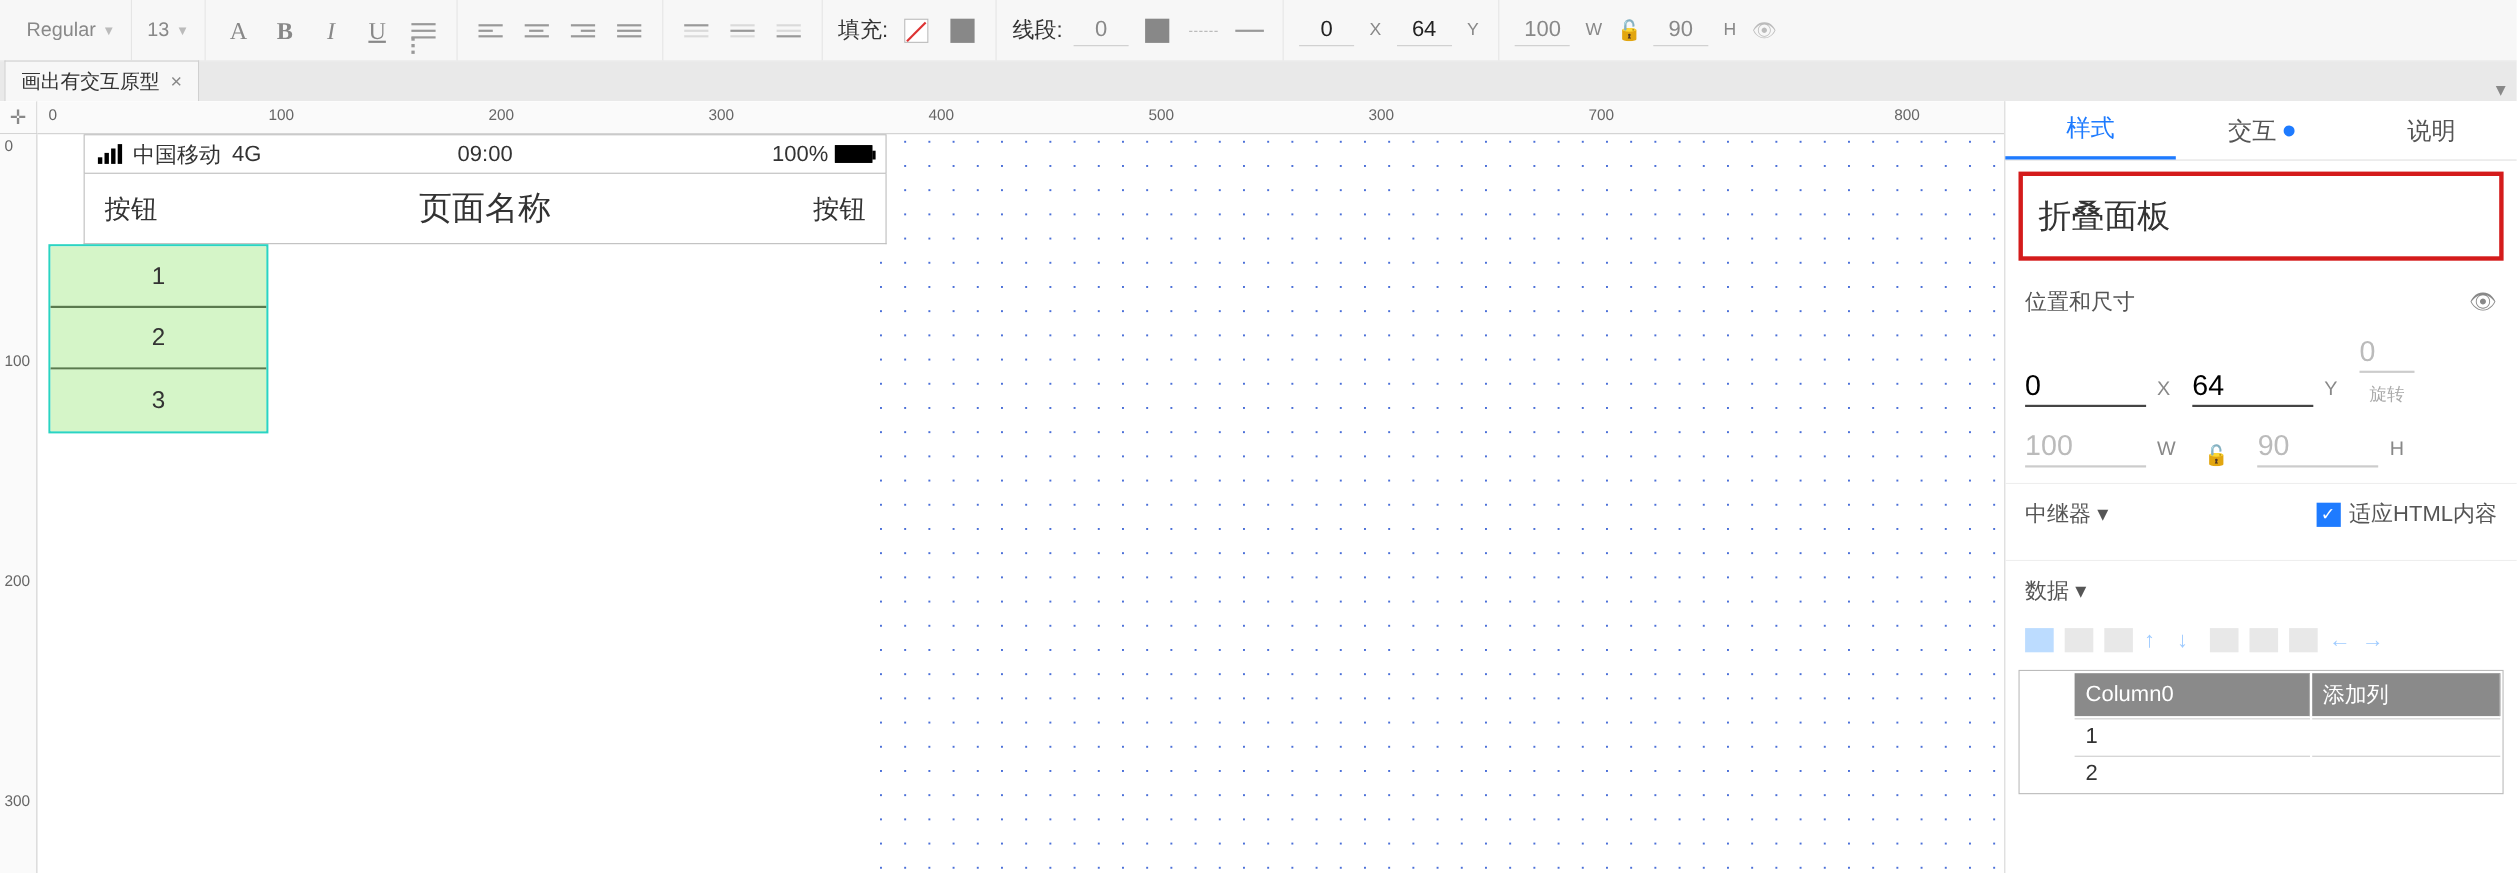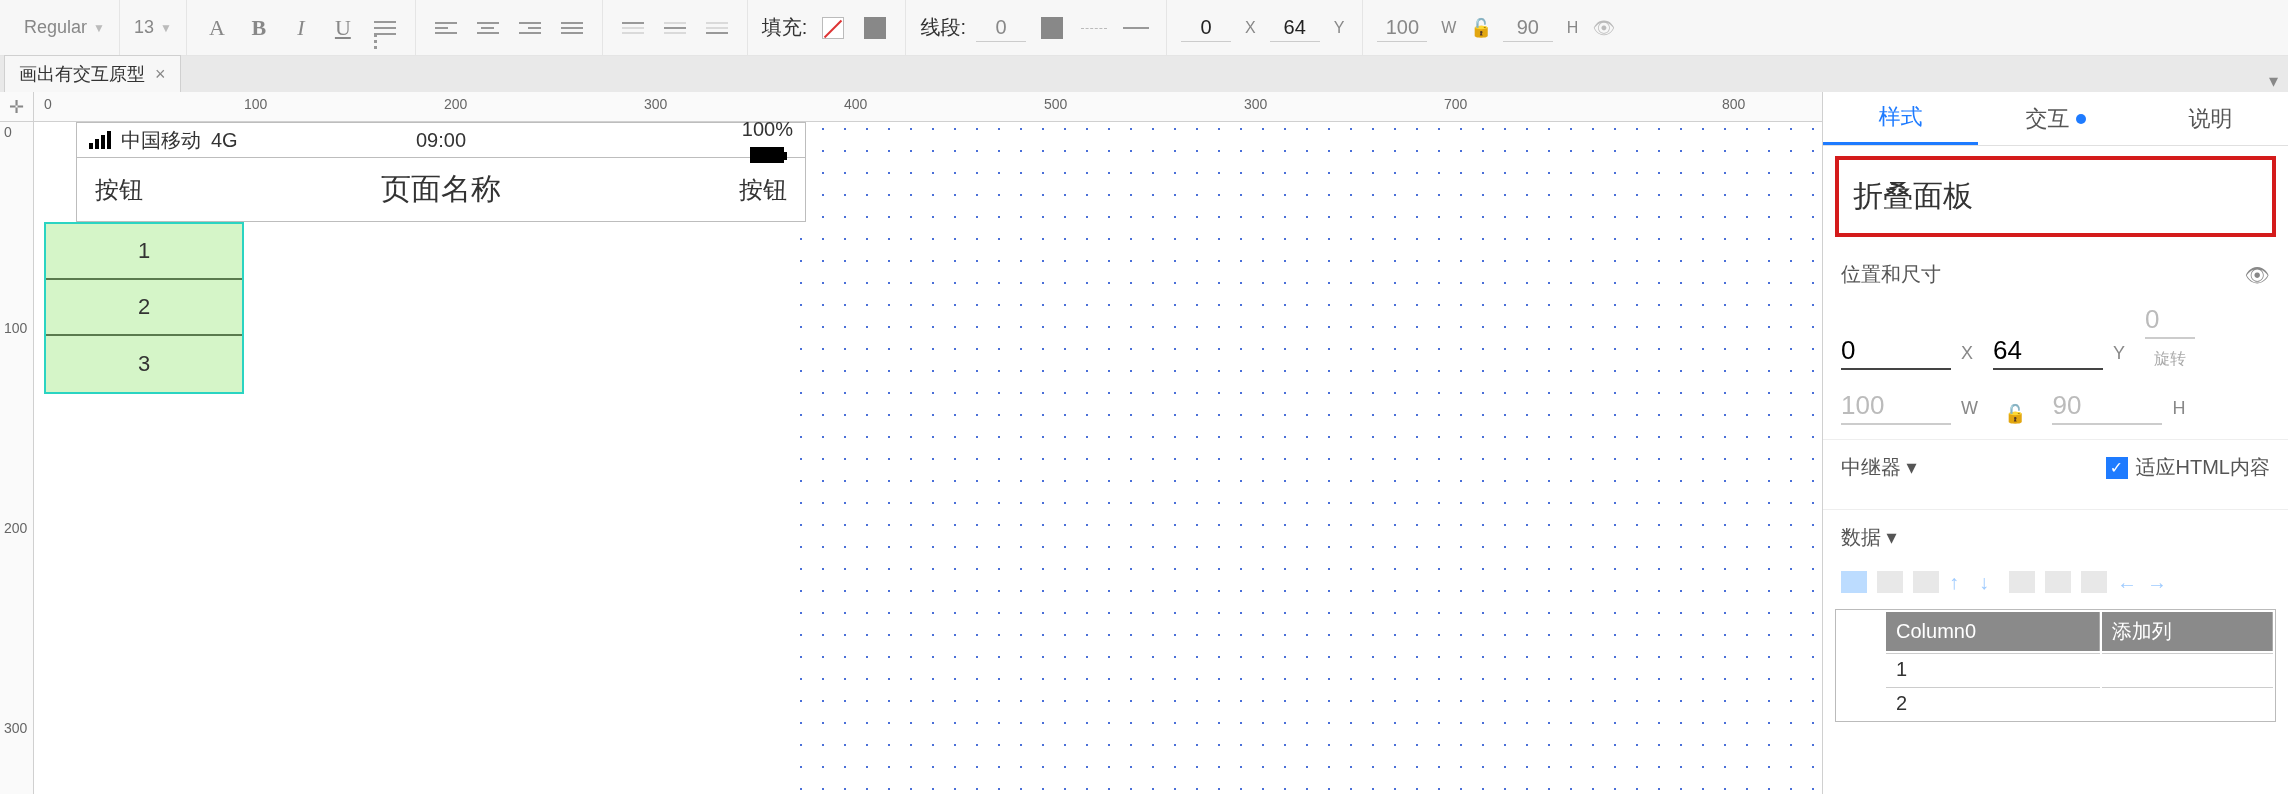--- a/index.html
+++ b/index.html
@@ -62,21 +62,21 @@
 
 .device { position: absolute; left: 10px; top: 0; width: 730px; background: #fff; margin-left: 32px; }
 .statusbar { height: 36px; border: 1px solid #bdbdbd; display: flex; align-items: center; padding: 0 12px; font-size: 20px; gap: 10px; }
 .statusbar .sig { display:flex; gap:2px; align-items:flex-end; }
 .statusbar .sig span{width:4px;background:#000;}
 .statusbar .sig span:nth-child(1){height:6px;}
 .statusbar .sig span:nth-child(2){height:10px;}
 .statusbar .sig span:nth-child(3){height:14px;}
 .statusbar .sig span:nth-child(4){height:18px;}
 .statusbar .time { position:absolute; left:50%; transform:translateX(-50%); }
-.statusbar .batt-wrap { margin-left:auto; display:flex; align-items:center; gap:6px;flex-direction:column;}
+.statusbar .batt-wrap { margin-left:auto; display:flex; align-items:center; gap:6px;}
 .statusbar .batt { width:34px; height:16px; background:#000; border:1px solid #000; position:relative;}
 .statusbar .batt::after{content:"";position:absolute;right:-4px;top:4px;width:3px;height:8px;background:#000;}
 
 .navbar { height: 64px; border: 1px solid #bdbdbd; border-top: none; display: flex; align-items: center; justify-content: space-between; padding: 0 18px; font-size: 24px; }
 .navbar .title { font-size: 30px; }
 
 
 .accordion { position: absolute; left: 10px; top: 100px; width: 200px; border: 2px solid #2ad4c2; }
 .acc-row { height: 56px; background: #d5f5c8; border-bottom: 2px solid #5a7a4e; display: flex; align-items: center; justify-content: center; font-size: 22px; }
 .acc-row:last-child { border-bottom: none; }

